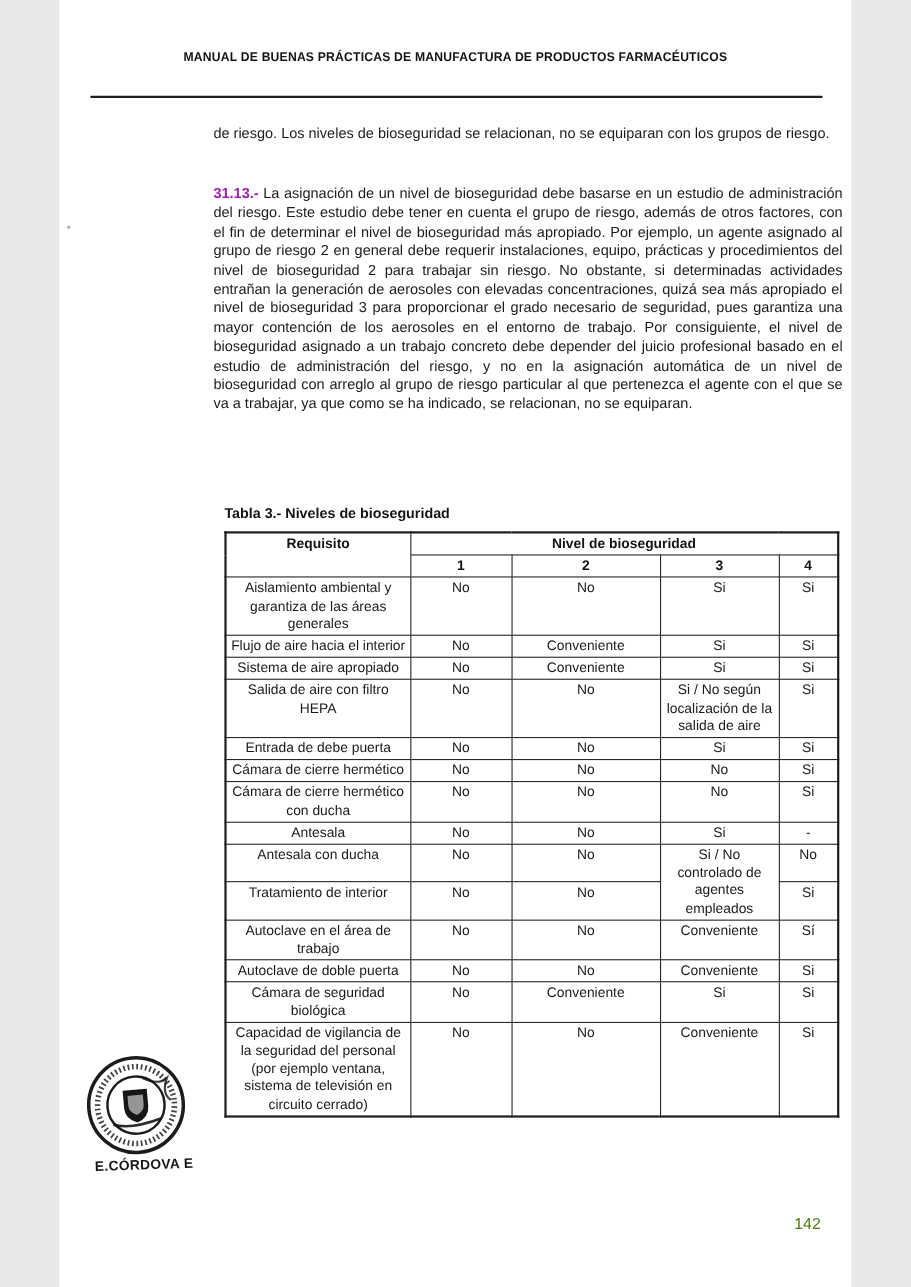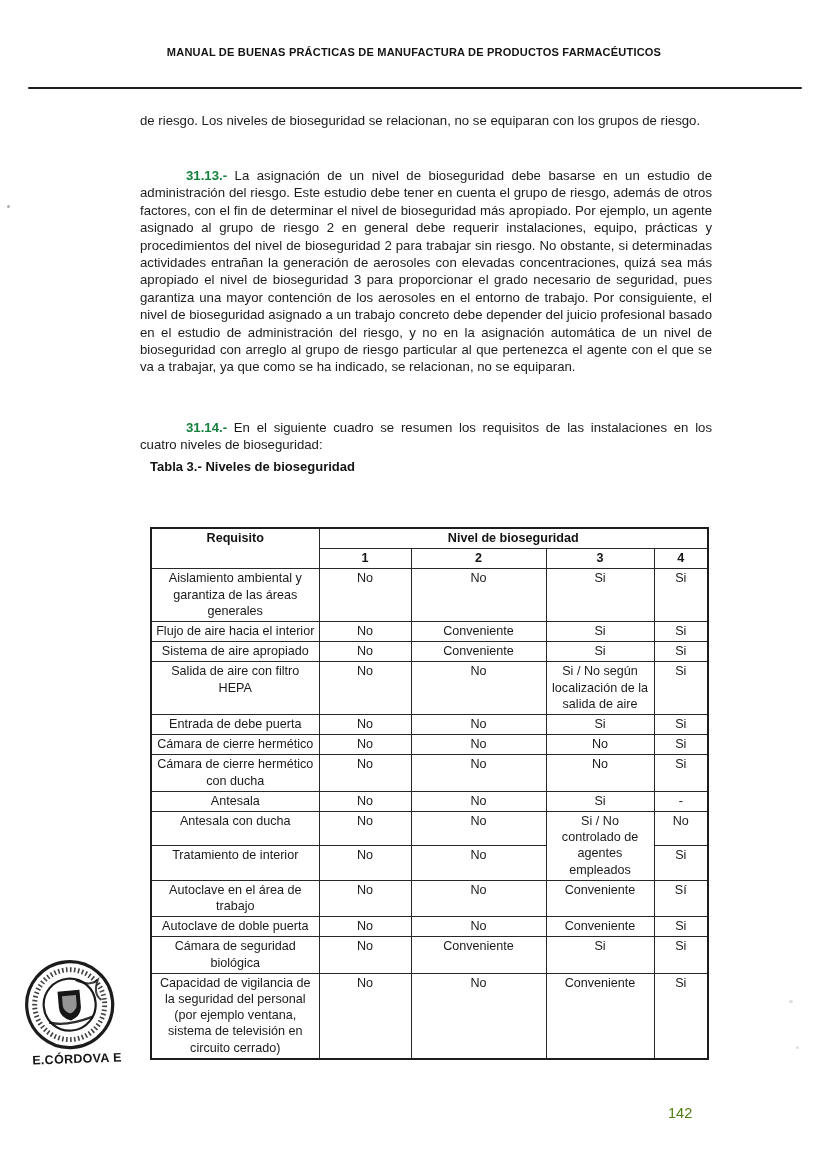--- a/index.html
+++ b/index.html
@@ -1,19 +1,19 @@
 <!DOCTYPE html>
 <html><head>
 <meta charset="utf-8">
 <style>
   * { margin: 0; padding: 0; box-sizing: border-box; }
   html, body { background: #e8e8e8; }
   .page {
     position: relative;
-    width: 828px;
+    width: 720px;
     height: 1170px;
     margin: 0 auto;
     background: #ffffff;
     font-family: "Liberation Sans", sans-serif;
     color: #1b1b1b;
     overflow: hidden;
   }
   .doc-title {
     position: absolute;
     top: 46px; left: 60px; right: 60px;
@@ -36,21 +36,21 @@
     left: 140px;
     width: 572px;
     font-size: 13.2px;
     line-height: 17.4px;
     text-align: justify;
     color: #1c1c1c;
   }
   .para-intro   { top: 112px; }
   .para-3113    { top: 167px; }
   .para-3114    { top: 419px; }
-  .sec-num { font-weight: bold; color: #15803d; margin-left: 46px; }
+  .sec-num { font-weight: bold; color: #a21caf; }
   .table-caption {
     position: absolute;
     top: 459px; left: 150px; width: 557px;
     text-align: left;
     font-size: 13px;
     font-weight: bold;
     color: #141414;
   }
   table.bio {
     position: absolute;
@@ -67,21 +67,21 @@
   table.bio col.c2 { width: 135px; }
   table.bio col.c3 { width: 108px; }
   table.bio col.c4 { width: 54px; }
   table.bio th, table.bio td {
     border: 1.4px solid #272727;
     padding: 1px 4px 2px 4px;
     text-align: center;
     vertical-align: top;
     font-weight: normal;
   }
-  table.bio { border: 2px solid #1d1d1d; margin-top: 44px; }
+  table.bio { border: 2px solid #1d1d1d; }
   table.bio th { font-weight: bold; color: #131313; }
   table.bio .hdr-group { height: 20px; }
   table.bio .hdr-levels th { height: 18px; }
   .stamp {
     position: absolute;
     left: 18px; top: 958px;
     width: 118px;
     transform: rotate(-5deg);
   }
   .stamp-label {
@@ -121,23 +121,20 @@
   <div class="header-rule"></div>
 
   <div class="body-text para-intro">
     <span>de riesgo. Los niveles de bioseguridad se relacionan, no se equiparan con los grupos de riesgo.</span>
   </div>
 
   <div class="body-text para-3113">
     <span class="sec-num">31.13.-</span><span> La asignación de un nivel de bioseguridad debe basarse en un estudio de administración del riesgo. Este estudio debe tener en cuenta el grupo de riesgo, además de otros factores, con el fin de determinar el nivel de bioseguridad más apropiado. Por ejemplo, un agente asignado al grupo de riesgo 2 en general debe requerir instalaciones, equipo, prácticas y procedimientos del nivel de bioseguridad 2 para trabajar sin riesgo. No obstante, si determinadas actividades entrañan la generación de aerosoles con elevadas concentraciones, quizá sea más apropiado el nivel de bioseguridad 3 para proporcionar el grado necesario de seguridad, pues garantiza una mayor contención de los aerosoles en el entorno de trabajo. Por consiguiente, el nivel de bioseguridad asignado a un trabajo concreto debe depender del juicio profesional basado en el estudio de administración del riesgo, y no en la asignación automática de un nivel de bioseguridad con arreglo al grupo de riesgo particular al que pertenezca el agente con el que se va a trabajar, ya que como se ha indicado, se relacionan, no se equiparan.</span>
   </div>
 
-  <div class="body-text para-3114">
-    <span class="sec-num">31.14.-</span><span> En el siguiente cuadro se resumen los requisitos de las instalaciones en los cuatro niveles de bioseguridad:</span>
-  </div>
 
   <div class="table-caption">Tabla 3.- Niveles de bioseguridad</div>
 
   <table class="bio">
     <colgroup>
       <col class="c-req">
         <col class="c1">
         <col class="c2">
         <col class="c3">
         <col class="c4">

